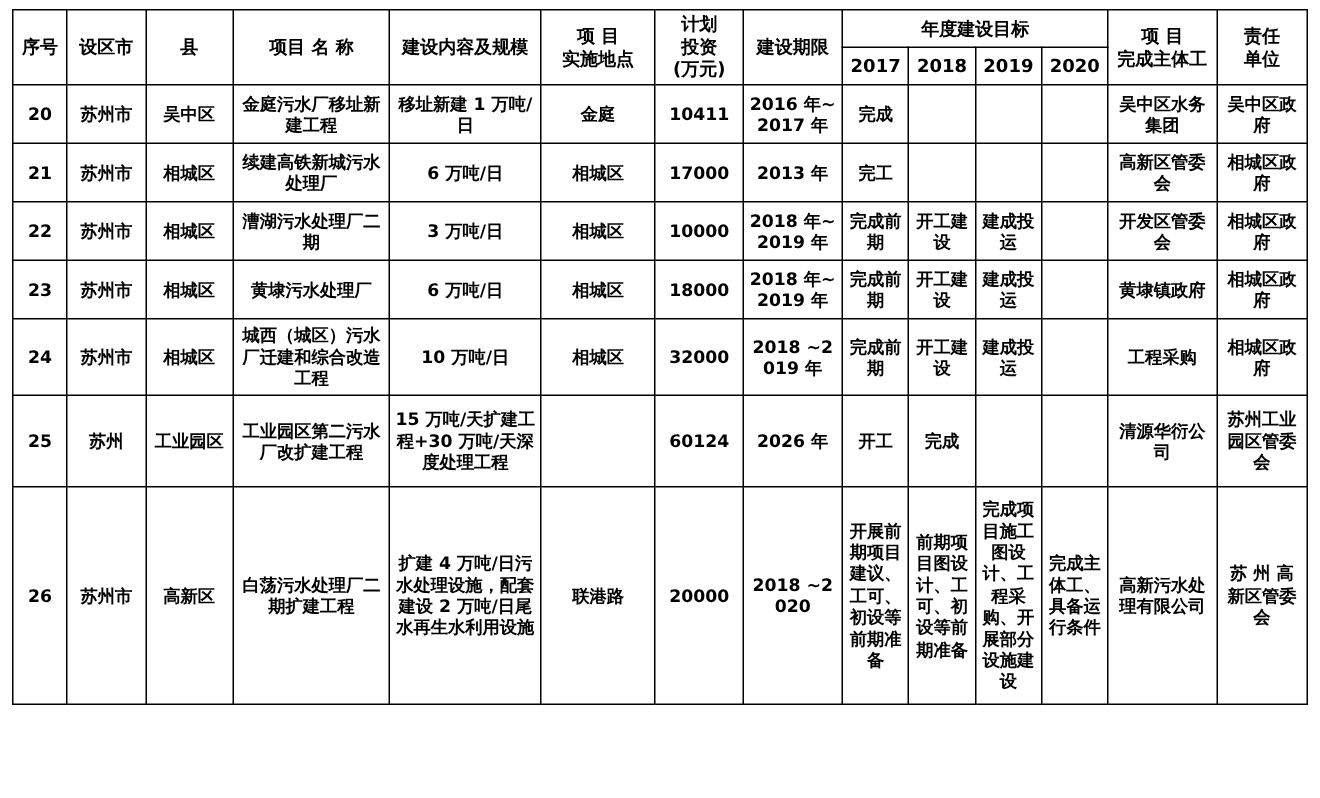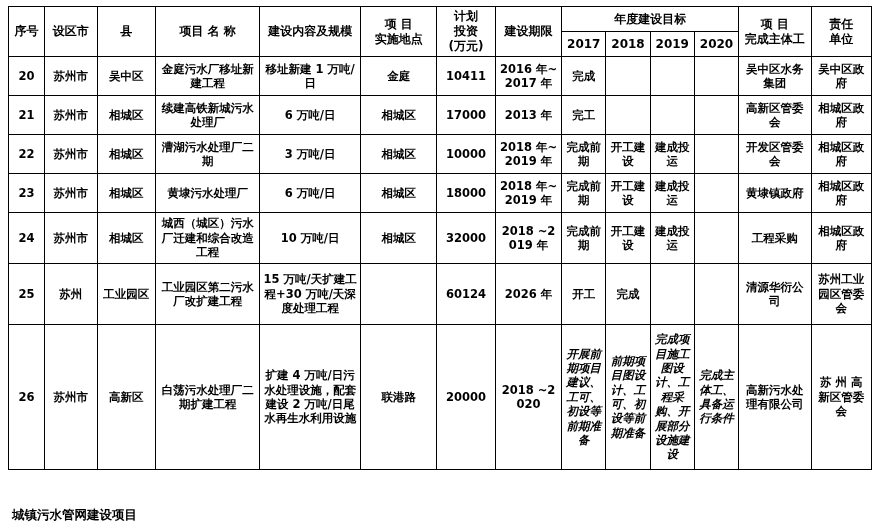--- a/index.html
+++ b/index.html
@@ -48,21 +48,20 @@
     font-size: 11px;
     margin-left: 10px;
   }
   .yrhdr {
     font-size: 11.5px;
   }
   .vert-narrow {
     font-size: 11px;
     line-height: 1.2;
     letter-spacing: 0px;
-    font-style: italic;
   }
   .footnote {
     position: absolute;
     left: 12px;
     bottom: 8px;
     font-size: 12.5px;
     font-weight: bold;
   }
   col.c0 { width: 36px; }
   col.c1 { width: 52px; }
@@ -247,14 +246,13 @@
         <td class="vert-narrow">开展前期项目建议、工可、初设等前期准备</td>
         <td class="vert-narrow">前期项目图设计、工可、初设等前期准备</td>
         <td class="vert-narrow">完成项目施工图设计、工程采购、开展部分设施建设</td>
         <td class="vert-narrow">完成主体工、具备运行条件</td>
         <td>高新污水处理有限公司</td>
         <td>苏 州 高新区管委会</td>
       </tr>
     </tbody>
   </table>
 
-  <div class="footnote">城镇污水管网建设项目</div>
 </div>
 
 </body></html>

